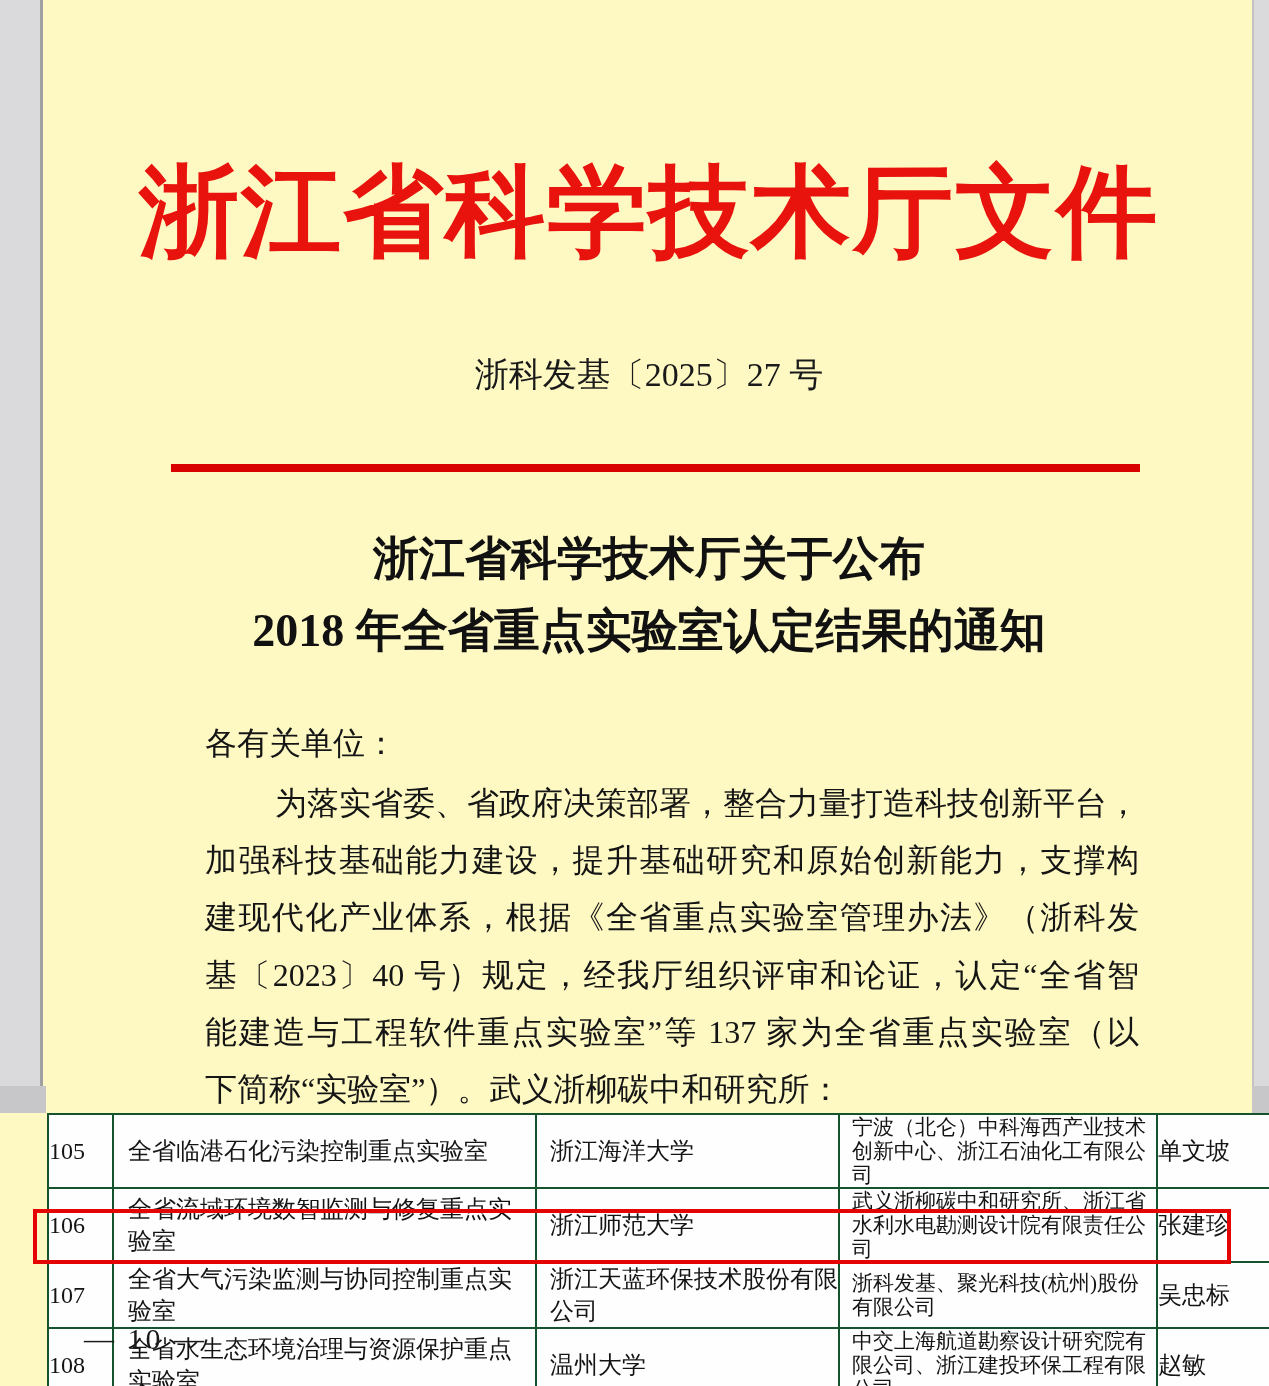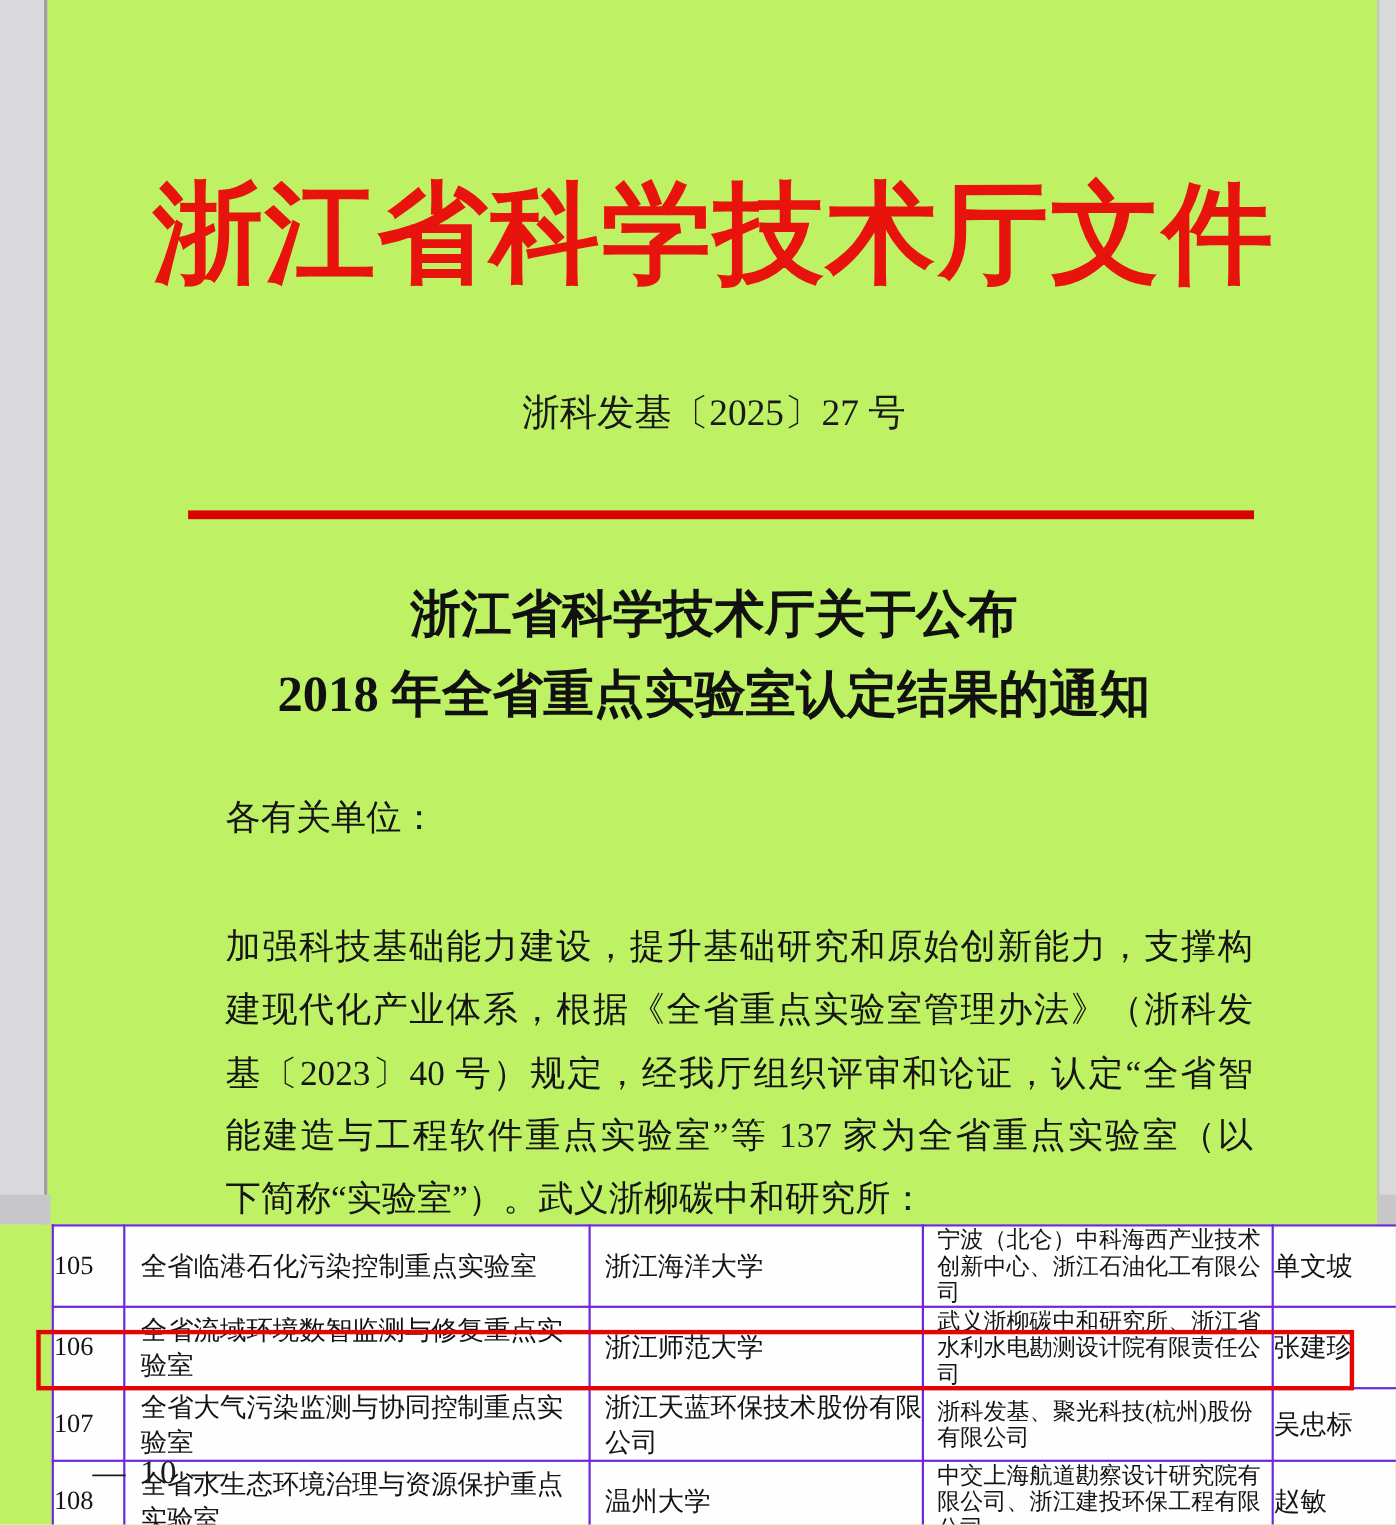--- a/index.html
+++ b/index.html
@@ -2,21 +2,21 @@
 <html><head>
 <meta charset="utf-8">
 <style>
   html, body { margin: 0; padding: 0; }
   body { font-family: "Liberation Serif", "DejaVu Serif", serif; }
 
   .screen {
     position: relative;
     width: 1269px;
     height: 1386px;
-    background: #bef264;
+    background: #fef9c3;
     overflow: hidden;
   }
 
   
   .margin-left {
     position: absolute; left: 0; top: 0;
     width: 43px; height: 1113px;
     background: #dadadc;
     border-right: 3px solid #a0a0a3;
     box-sizing: border-box;
@@ -104,21 +104,21 @@
   .results-table {
     position: absolute;
     left: 47px; top: 1113px;
     border-collapse: collapse;
     table-layout: fixed;
     width: 1169px;
     background: #fefefe;
     color: #141414;
   }
   .results-table td {
-    border: 2px solid #6d28d9;
+    border: 2px solid #14532d;
     height: 49px;
     padding: 0;
     overflow: hidden;
     font-size: 24px;
     vertical-align: middle;
   }
   .col-no    { width: 63px;  }
   .col-lab   { width: 407px; padding-left: 14px !important; }
   .col-inst  { width: 288px; padding-left: 13px !important; }
   .col-part  { width: 300px; padding-left: 12px !important; padding-right: 4px !important;
@@ -158,20 +158,21 @@
   <div class="centered doc-number">浙科发基〔2025〕27 号</div>
 
   <div class="red-rule"></div>
 
   <div class="centered notice-title line1">浙江省科学技术厅关于公布</div>
 
   <div class="centered notice-title line2">2018 年全省重点实验室认定结果的通知</div>
 
   <div class="body-text salutation">各有关单位：</div>
 
+  <div class="body-text justified indent bl0">为落实省委、省政府决策部署，整合力量打造科技创新平台，</div>
   <div class="body-text justified bl1">加强科技基础能力建设，提升基础研究和原始创新能力，支撑构</div>
   <div class="body-text justified bl2">建现代化产业体系，根据《全省重点实验室管理办法》（浙科发</div>
   <div class="body-text justified bl3">基〔2023〕40 号）规定，经我厅组织评审和论证，认定“全省智</div>
   <div class="body-text justified bl4">能建造与工程软件重点实验室”等 137 家为全省重点实验室（以</div>
   <div class="body-text bl5">下简称“实验室”）。武义浙柳碳中和研究所：</div>
 
   <table class="results-table">
     <tbody>
       <tr>
         <td class="col-no">105</td>

